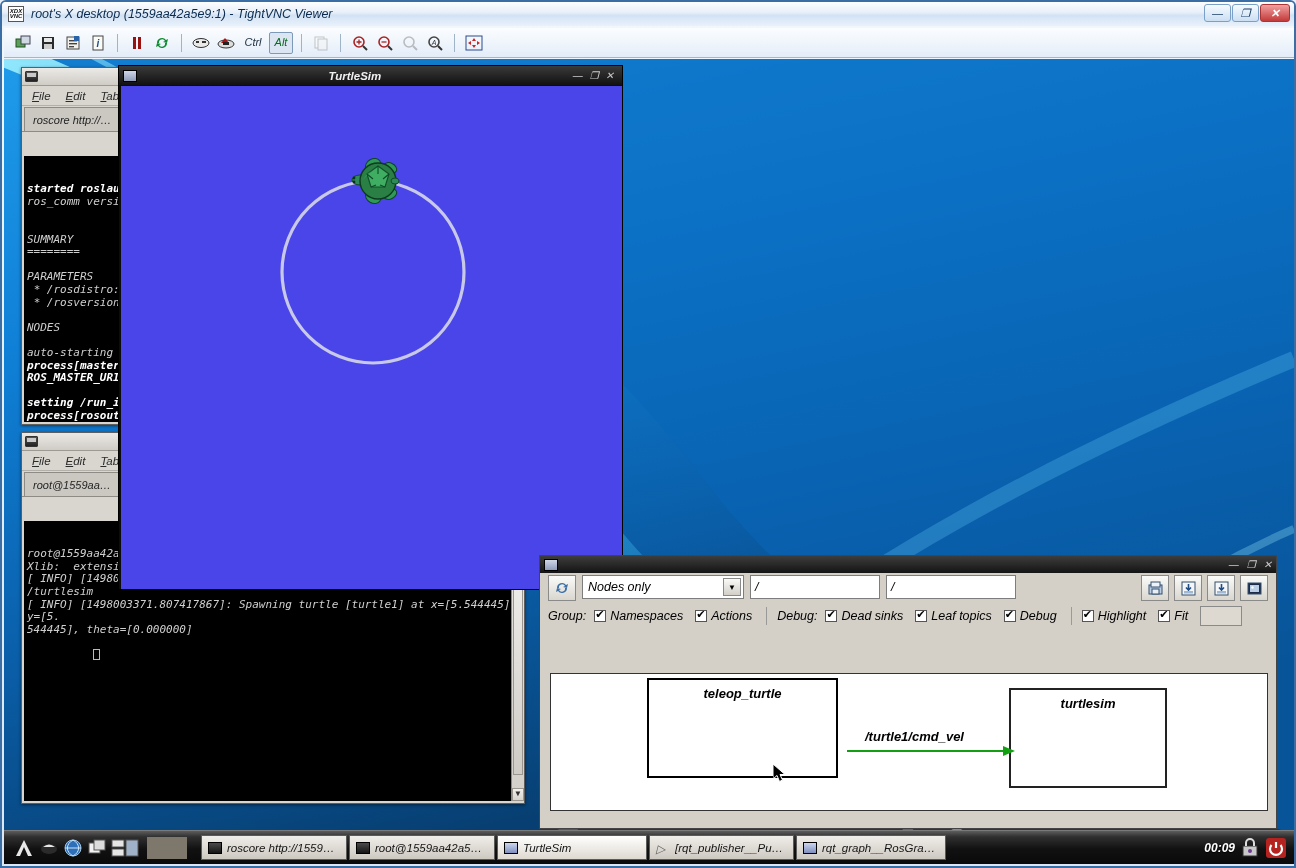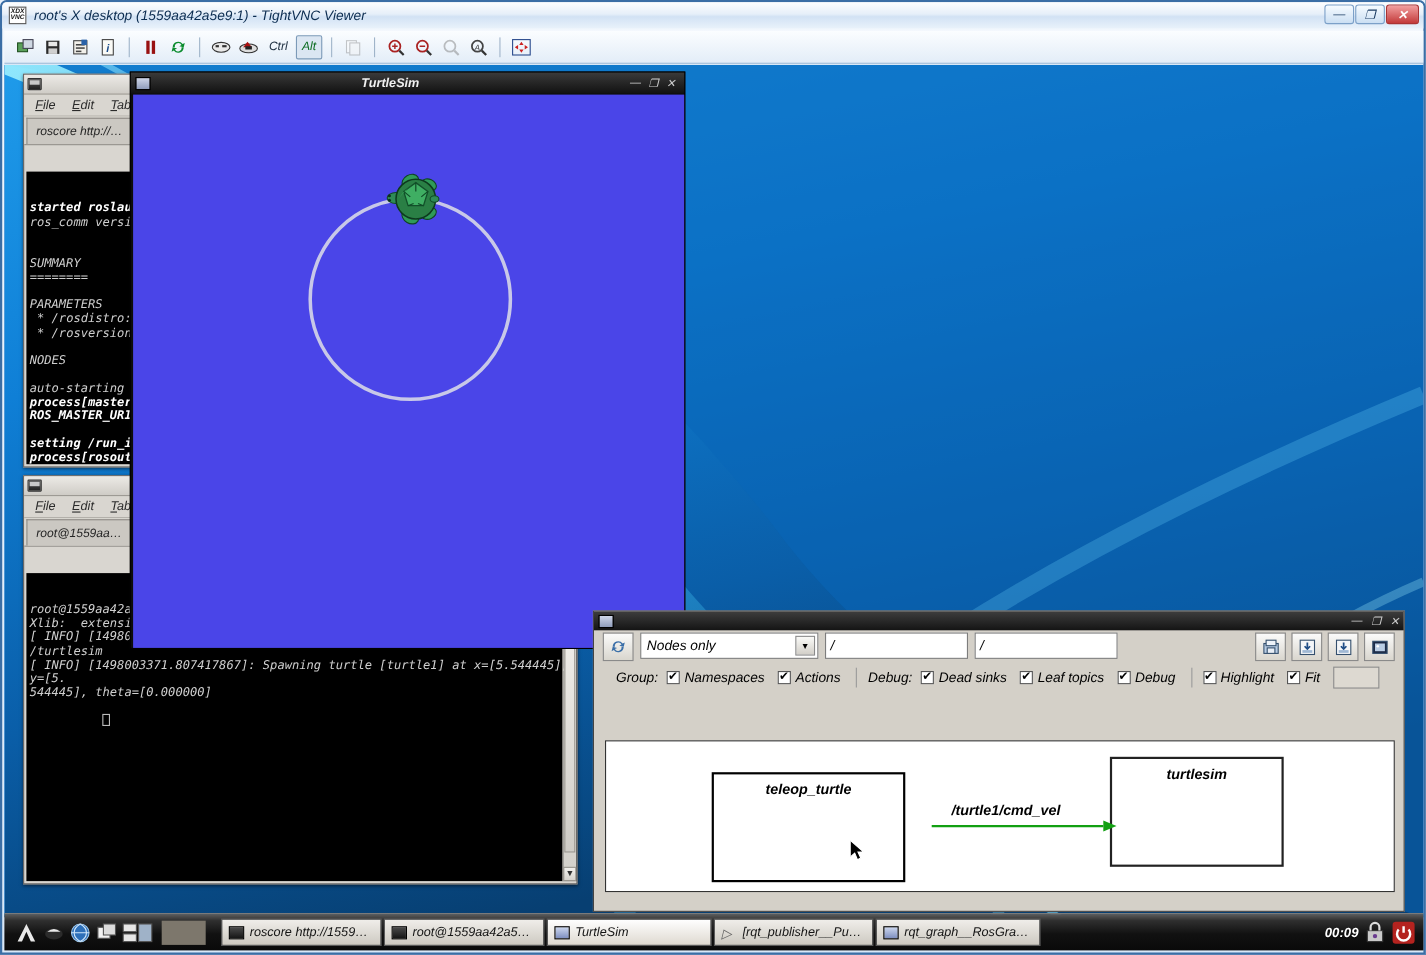--- a/index.html
+++ b/index.html
@@ -112,21 +112,21 @@
   .btn3d { width:28px; height:26px; border:1px solid #8a8a8a;
     background:linear-gradient(#fbfbfa,#d9d6ce); display:flex; align-items:center;
     justify-content:center; }
   .sel3d { height:24px; border:1px solid #7d7d7d; background:#fff; display:flex;
     align-items:center; padding-left:5px; font-size:12.5px; color:#000; position:relative; }
   .sel3d .arw { position:absolute; right:2px; top:2px; width:18px; height:18px;
     background:linear-gradient(#fafaf8,#d2cfc8); border:1px solid #8a8a8a;
     display:flex; align-items:center; justify-content:center; font-size:8px; }
   .inp3d { height:24px; border:1px solid #7d7d7d; background:#fff; font-size:12.5px;
     color:#000; display:flex; align-items:center; padding-left:4px; }
-  .rqt-bar2 { display:flex; align-items:center; gap:0px; padding:1px 8px 4px 20px;
+  .rqt-bar2 { display:flex; align-items:center; gap:0px; padding:1px 8px 4px 8px;
     font-size:12.5px; color:#000; }
   .cbx { display:inline-flex; align-items:center; gap:4px; margin-right:12px; }
   .cbx i { width:12px; height:12px; border:1px solid #555; background:#fff;
     display:inline-block; position:relative; font-style:normal; }
   .cbx i:after { content:"✔"; position:absolute; left:0px; top:-3px; font-size:11px; color:#000; }
   .vsep { width:1px; height:18px; background:#9a9a9a; margin:0 10px 0 2px; }
   .graph { position:absolute; left:10px; top:117px; width:718px; height:138px;
     background:#fff; border:1px solid #333; overflow:hidden; }
   .gnode { position:absolute; background:#fff; border:2px solid #000; }
   .gnode .cap { text-align:center; font-size:13px; font-weight:bold; color:#000;
@@ -497,21 +497,21 @@
               <span>Highlight</span>
             </label>
           <label class="cbx">
               <i></i>
               <span>Fit</span>
             </label>
           <span style="width:42px;height:20px;border:1px solid #8a8a8a;background:#ddd9d1;display:inline-block;"></span>
         </div>
 
         <div class="graph">
-          <div class="gnode" style="left:96px; top:28px; width:176px; height:100px;">
+          <div class="gnode" style="left:96px; top:4px; width:191px; height:100px;">
             <div class="cap">teleop_turtle</div>
           </div>
 
           <div class="gnode" style="left:458px; top:14px; width:158px; height:100px; border-color:#222;">
             <div class="cap">turtlesim</div>
           </div>
 
           <svg width="718" height="138" style="position:absolute;left:0;top:0;pointer-events:none">
             <line x1="296" y1="77" x2="452" y2="77" stroke="#12a012" stroke-width="2"></line>
             <polygon points="452,72 464,77 452,82" fill="#12a012"></polygon>

